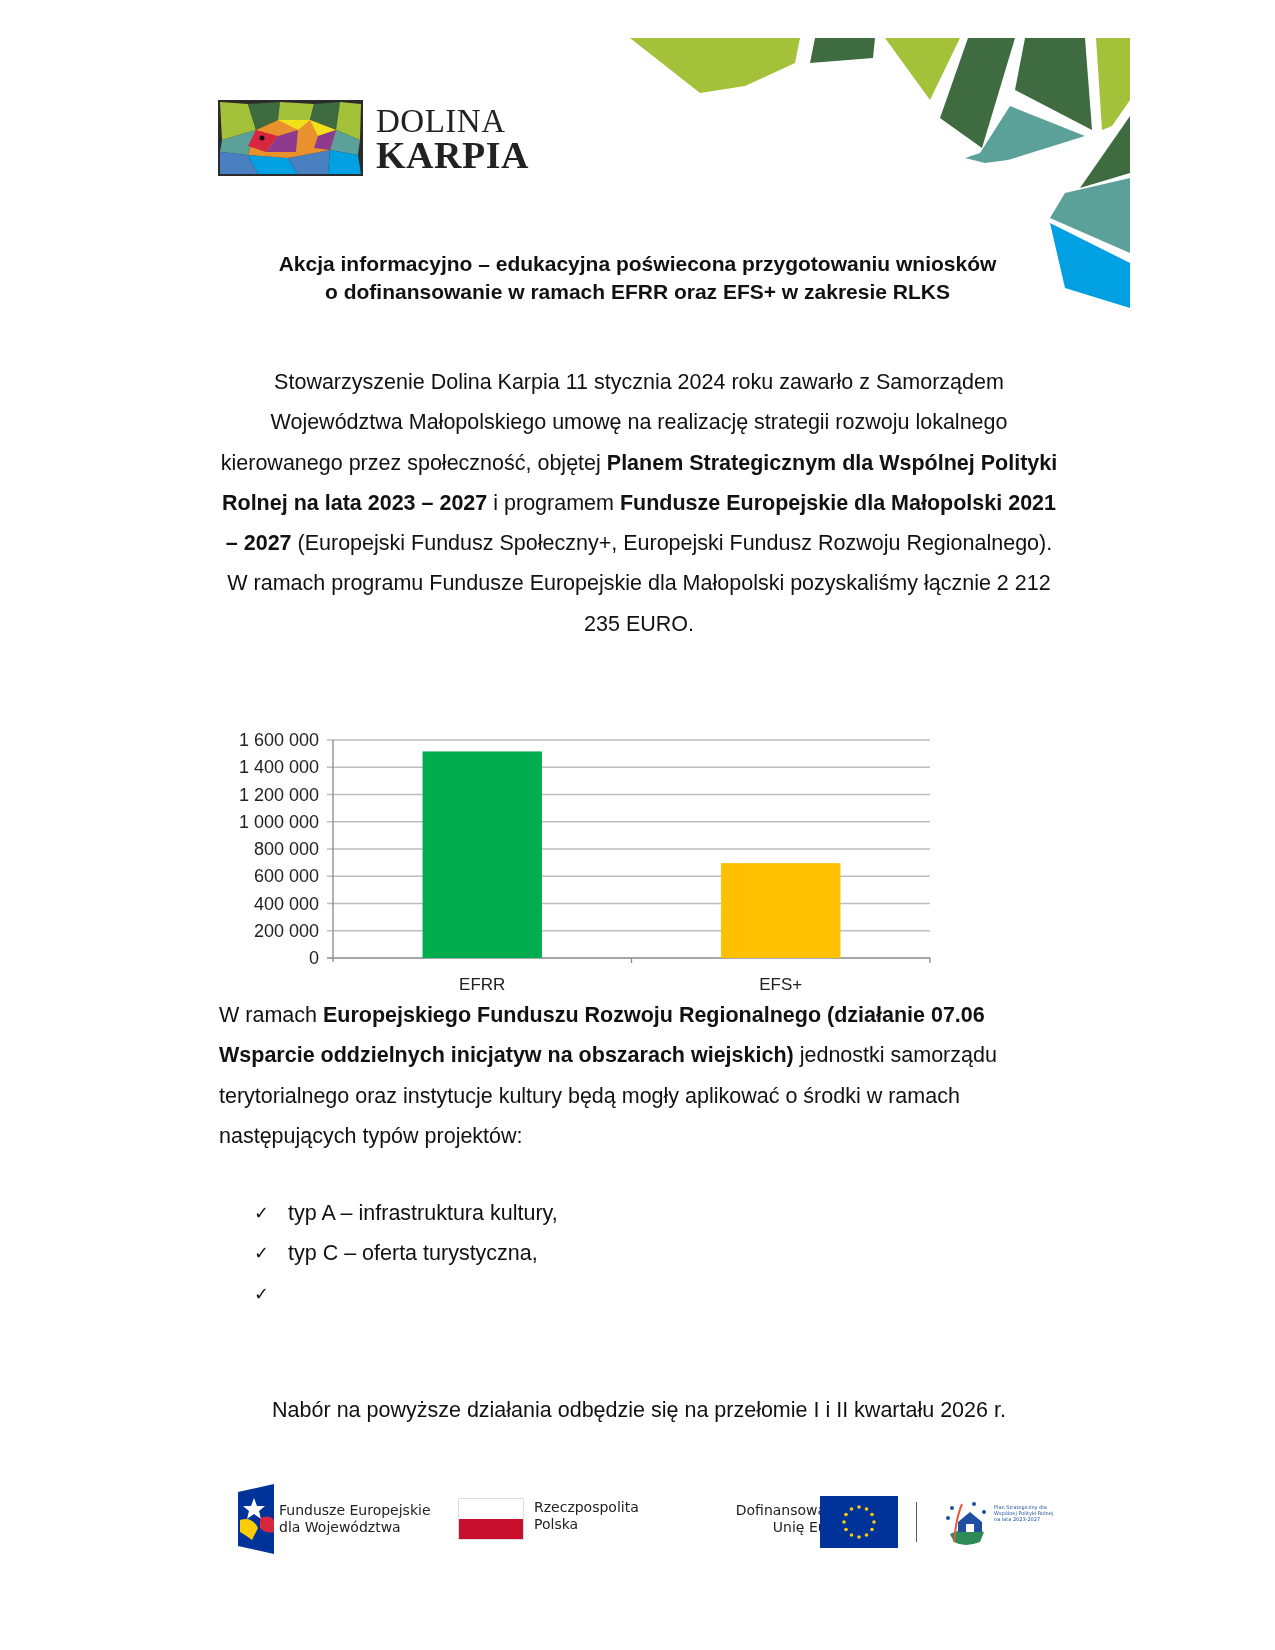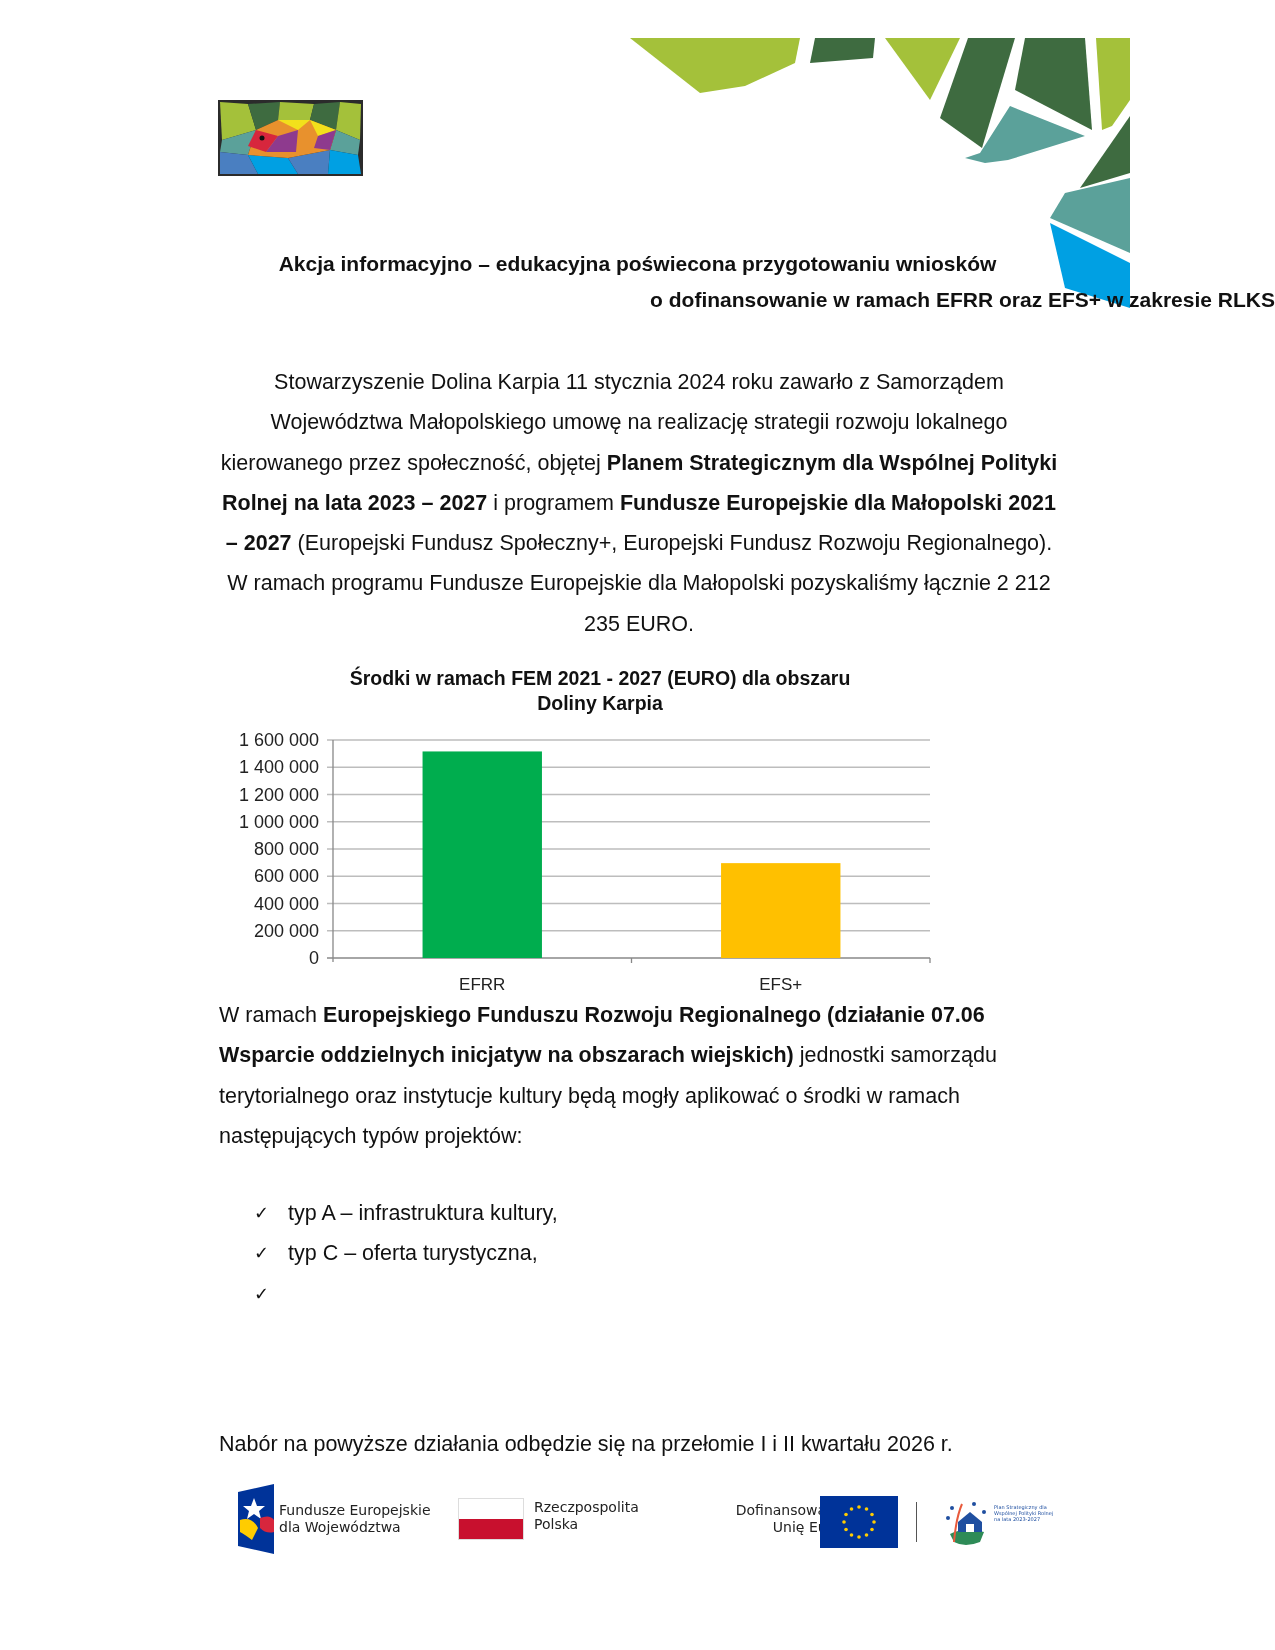--- a/index.html
+++ b/index.html
@@ -6,34 +6,34 @@
     body { width: 1275px; height: 1650px; position: relative; overflow: hidden; font-family: "Liberation Sans", sans-serif; color: #111; }
     .abs { position: absolute; }
     #deco { position: absolute; left: 630px; top: 38px; width: 645px; height: 280px; }
     #logo { position: absolute; left: 218px; top: 100px; width: 300px; height: 80px; }
     #logo .mark { position: absolute; left: 0; top: 0; width: 145px; height: 76px; }
     #logo .wm { position: absolute; left: 158px; top: 4px; font-family: "Liberation Serif", serif; line-height: 34px; color: #222; }
     #logo .wm1 { font-size: 33px; letter-spacing: 0.5px; }
     #logo .wm2 { font-size: 38px; font-weight: bold; letter-spacing: 0.5px; }
     .title { position: absolute; left: 0; width: 1275px; text-align: center; font-weight: bold; font-size: 21px; line-height: 40px; }
     #title1 { top: 244px; }
-    #title2 { top: 280px; text-align: right; }
+    #title2 { top: 272px; }
     .para { position: absolute; left: 219px; width: 840px; font-size: 21.5px; line-height: 40.3px; }
     #p1 { top: 362px; text-align: center; }
     .para b { font-weight: bold; }
     #chart { position: absolute; left: 220px; top: 660px; width: 760px; height: 330px; }
     #chart-title { position: absolute; left: 0; width: 760px; top: 6px; text-align: center; font-weight: bold; font-size: 19.5px; line-height: 25px; }
     #chart svg { position: absolute; left: 0; top: 0; }
     .ytick { font-size: 18px; fill: #222; font-family: "Liberation Sans", sans-serif; }
     .xtick { font-size: 17px; fill: #222; font-family: "Liberation Sans", sans-serif; }
     #p2 { top: 995px; }
     #list { position: absolute; left: 254px; top: 1193px; font-size: 21.5px; line-height: 40.3px; }
     #list .li { display: flex; align-items: center; }
     #list .chk { width: 34px; font-size: 18px; }
-    #p3 { top: 1424px; }
+    #p3 { top: 1390px; text-align: center; }
     #footer { position: absolute; left: 220px; top: 1470px; width: 860px; height: 100px; }
     .ftxt { position: absolute; font-family: "DejaVu Sans", sans-serif; font-size: 14px; line-height: 17px; color: #222; }
   </style>
 </head>
 <body>
 
 <svg id="deco" viewBox="0 0 645 280">
   <polygon points="0,0 170,0 165,25 115,48 70,55" fill="#A4C13A"></polygon>
   <polygon points="185,0 245,0 243,20 180,25" fill="#3E6B40"></polygon>
   <polygon points="255,0 330,0 300,62" fill="#A4C13A"></polygon>
@@ -61,32 +61,32 @@
     <polygon points="70,58 112,50 110,74 80,74" fill="#4A7FC1"></polygon>
     <polygon points="112,50 140,55 143,74 110,74" fill="#00A0E3"></polygon>
     <polygon points="38,30 60,20 92,20 118,30 112,50 70,58 30,55" fill="#E8912D"></polygon>
     <polygon points="60,20 92,20 80,30" fill="#F2E01B"></polygon>
     <polygon points="92,20 118,30 100,36" fill="#F2E01B"></polygon>
     <polygon points="38,30 60,36 48,52 30,46" fill="#D7263D"></polygon>
     <polygon points="60,36 80,30 78,52 48,52" fill="#8E3A8E"></polygon>
     <polygon points="100,36 118,30 112,50 96,48" fill="#8E3A8E"></polygon>
     <circle cx="44" cy="38" r="2.5" fill="#111"></circle>
   </svg>
+  <div class="wm">
+    <div class="wm1">DOLINA</div>
+    <div class="wm2">KARPIA</div>
+  </div>
 </div>
 
 <div id="title1" class="title">Akcja informacyjno – edukacyjna poświecona przygotowaniu wniosków</div>
 <div id="title2" class="title">o dofinansowanie w ramach EFRR oraz EFS+ w zakresie RLKS</div>
 
 <div id="p1" class="para"><span>Stowarzyszenie Dolina Karpia 11 stycznia 2024 roku zawarło z Samorządem Województwa Małopolskiego umowę na realizację strategii rozwoju lokalnego kierowanego przez społeczność, objętej </span><b>Planem Strategicznym dla Wspólnej Polityki Rolnej na lata 2023 – 2027</b><span> i programem </span><b>Fundusze Europejskie dla Małopolski 2021 – 2027</b><span> (Europejski Fundusz Społeczny+, Europejski Fundusz Rozwoju Regionalnego). W ramach programu Fundusze Europejskie dla Małopolski pozyskaliśmy łącznie 2 212 235 EURO.</span></div>
 
 <div id="chart">
-  <div id="chart-title">
-    <div>Środki w ramach FEM  2021 - 2027  (EURO) dla obszaru</div>
-    <div>Doliny Karpia</div>
-  </div>
   <svg id="chart-svg" width="760" height="330">
       <line x1="107" x2="710" y1="298" y2="298" stroke="#888" stroke-width="1.3"></line>
       <text x="99" y="304" text-anchor="end" class="ytick">0</text>
       <line x1="107" x2="710" y1="270.75" y2="270.75" stroke="#bdbdbd" stroke-width="1.3"></line>
       <text x="99" y="276.75" text-anchor="end" class="ytick">200 000</text>
       <line x1="107" x2="710" y1="243.5" y2="243.5" stroke="#bdbdbd" stroke-width="1.3"></line>
       <text x="99" y="249.5" text-anchor="end" class="ytick">400 000</text>
       <line x1="107" x2="710" y1="216.25" y2="216.25" stroke="#bdbdbd" stroke-width="1.3"></line>
       <text x="99" y="222.25" text-anchor="end" class="ytick">600 000</text>
       <line x1="107" x2="710" y1="189" y2="189" stroke="#bdbdbd" stroke-width="1.3"></line>

